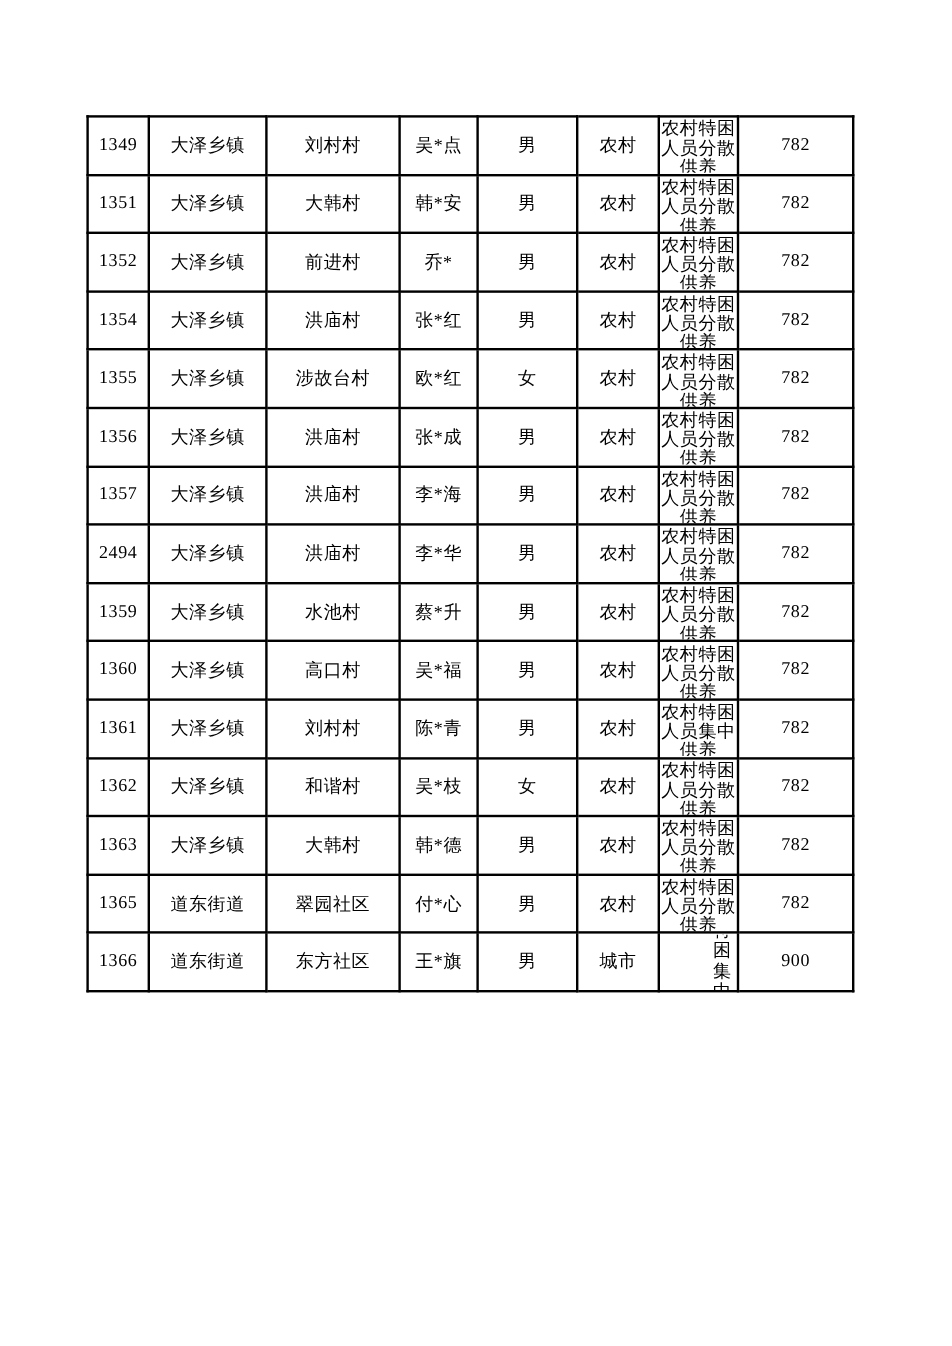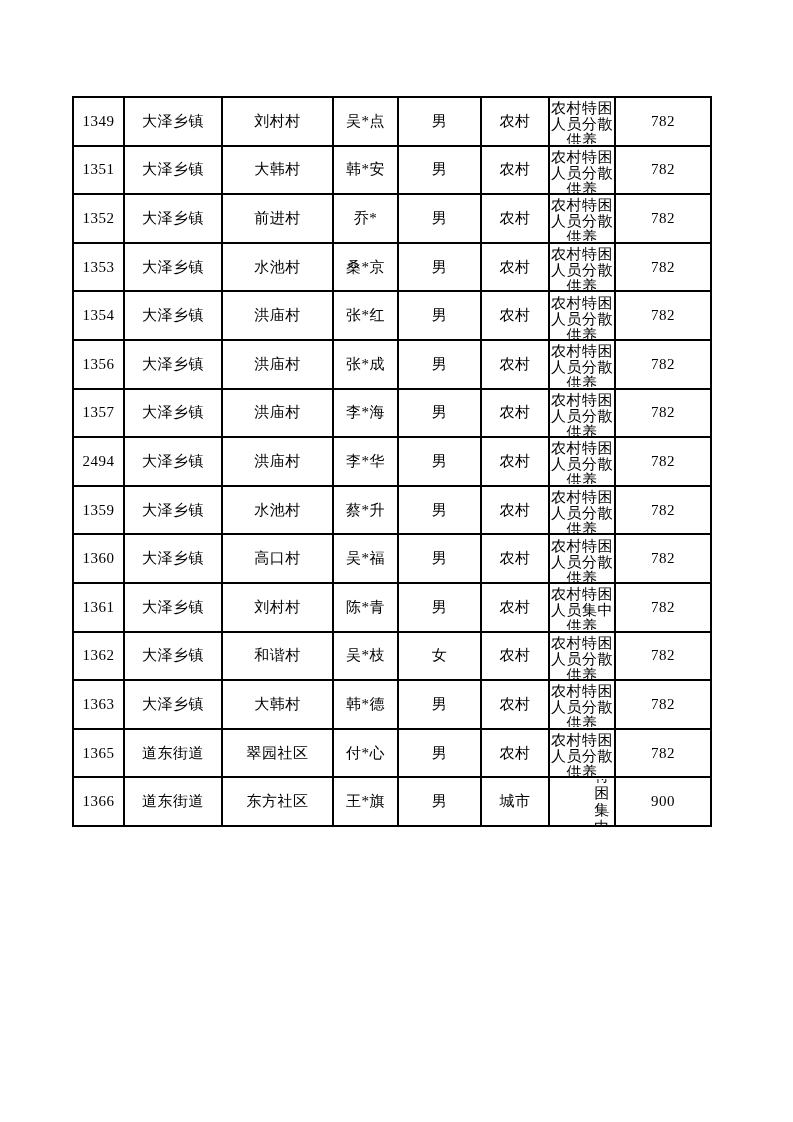--- a/index.html
+++ b/index.html
@@ -99,37 +99,37 @@
           <td>前进村</td>
           <td>乔*</td>
           <td>男</td>
           <td>农村</td>
           <td class="support-cell">
             <div class="support">农村特困人员分散供养</div>
           </td>
           <td>782</td>
         </tr>
         <tr>
-          <td>1353</td>
-          <td>大泽乡镇</td>
-          <td>水池村</td>
-          <td>桑*京</td>
-          <td>男</td>
-          <td>农村</td>
-          <td class="support-cell">
-            <div class="support">农村特困人员分散供养</div>
-          </td>
-          <td>782</td>
-        </tr>
-        <tr>
           <td>1354</td>
           <td>大泽乡镇</td>
           <td>洪庙村</td>
           <td>张*红</td>
           <td>男</td>
+          <td>农村</td>
+          <td class="support-cell">
+            <div class="support">农村特困人员分散供养</div>
+          </td>
+          <td>782</td>
+        </tr>
+        <tr>
+          <td>1355</td>
+          <td>大泽乡镇</td>
+          <td>涉故台村</td>
+          <td>欧*红</td>
+          <td>女</td>
           <td>农村</td>
           <td class="support-cell">
             <div class="support">农村特困人员分散供养</div>
           </td>
           <td>782</td>
         </tr>
         <tr>
           <td>1356</td>
           <td>大泽乡镇</td>
           <td>洪庙村</td>

